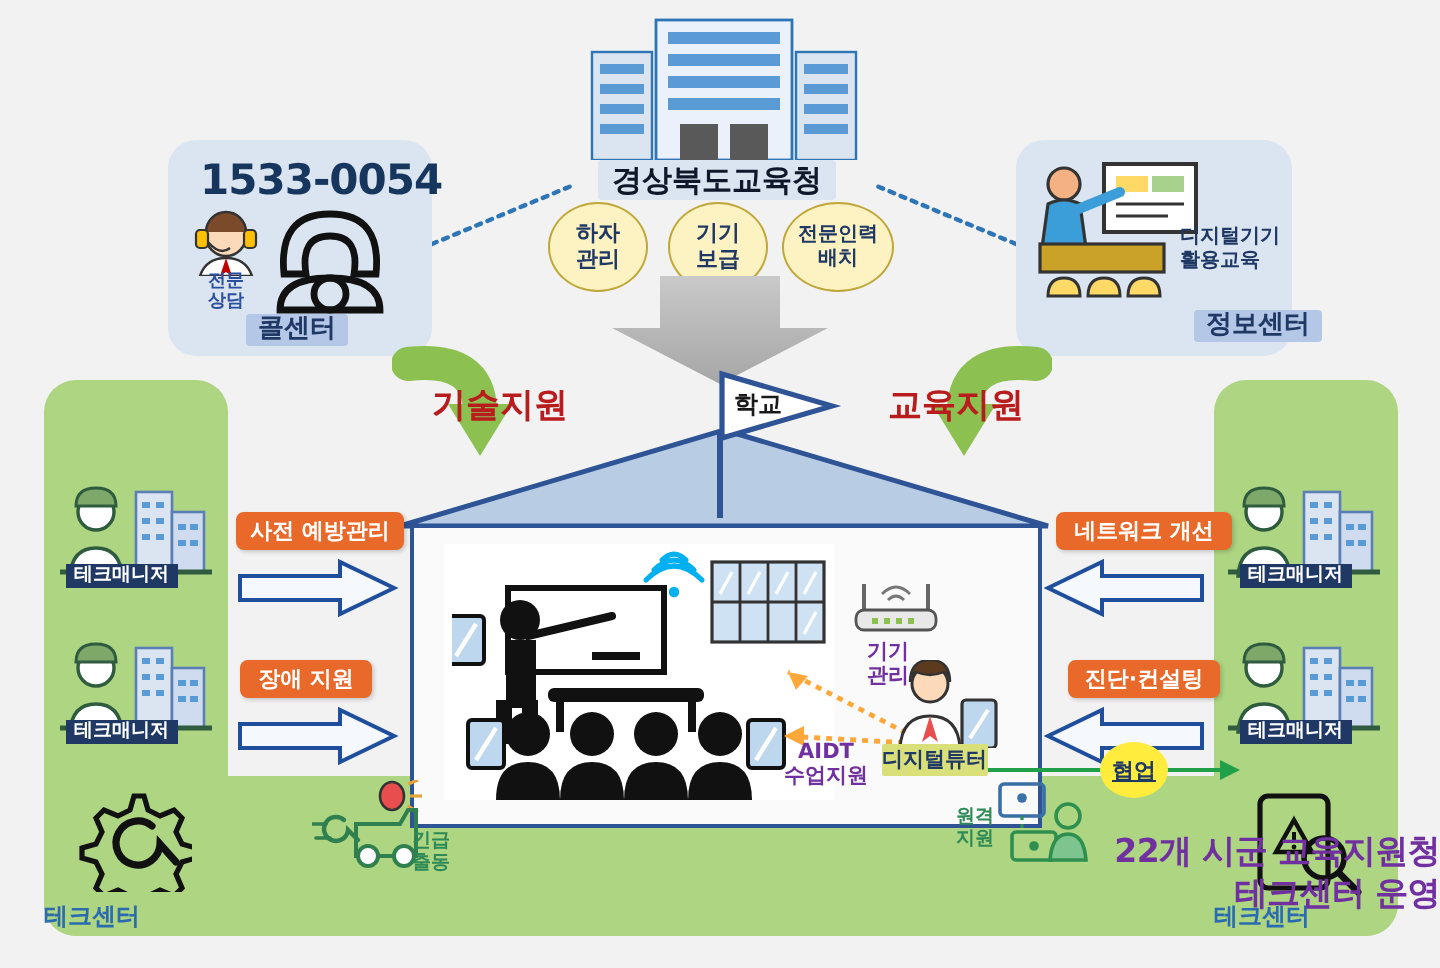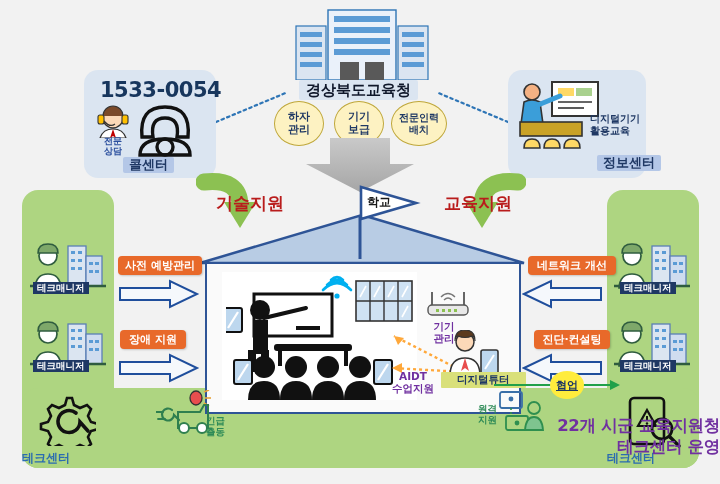--- a/index.html
+++ b/index.html
@@ -75,21 +75,21 @@
   .school-body{
     position:absolute;left:205px;top:262px;width:312px;height:148px;
     background:#fafafa;border:2.5px solid #2e5496;
   }
   .classroom-white{
     position:absolute;left:222px;top:272px;width:195px;height:128px;background:#fff;
   }
 
   .tutor-tag{
     position:absolute;font-size:10.5px;font-weight:bold;color:#1f3864;
-    background:#d9e07a;padding:1px 16px;border-radius:1px;white-space:nowrap;
+    background:#d9e07a;padding:1px 0;border-radius:1px;white-space:nowrap;
   }
   .purple-lbl{font-size:10.5px;font-weight:bold;color:#7030a0;text-align:center;line-height:1.15;}
   .teal-lbl{font-size:9.5px;font-weight:bold;color:#2e8b57;line-height:1.15;}
 
   .collab{
     position:absolute;width:34px;height:28px;background:#ffec3d;border-radius:50%;
     display:flex;align-items:center;justify-content:center;
     font-size:11px;font-weight:bold;color:#1f3864;text-decoration:underline;
   }
   .techcenter-lbl{

